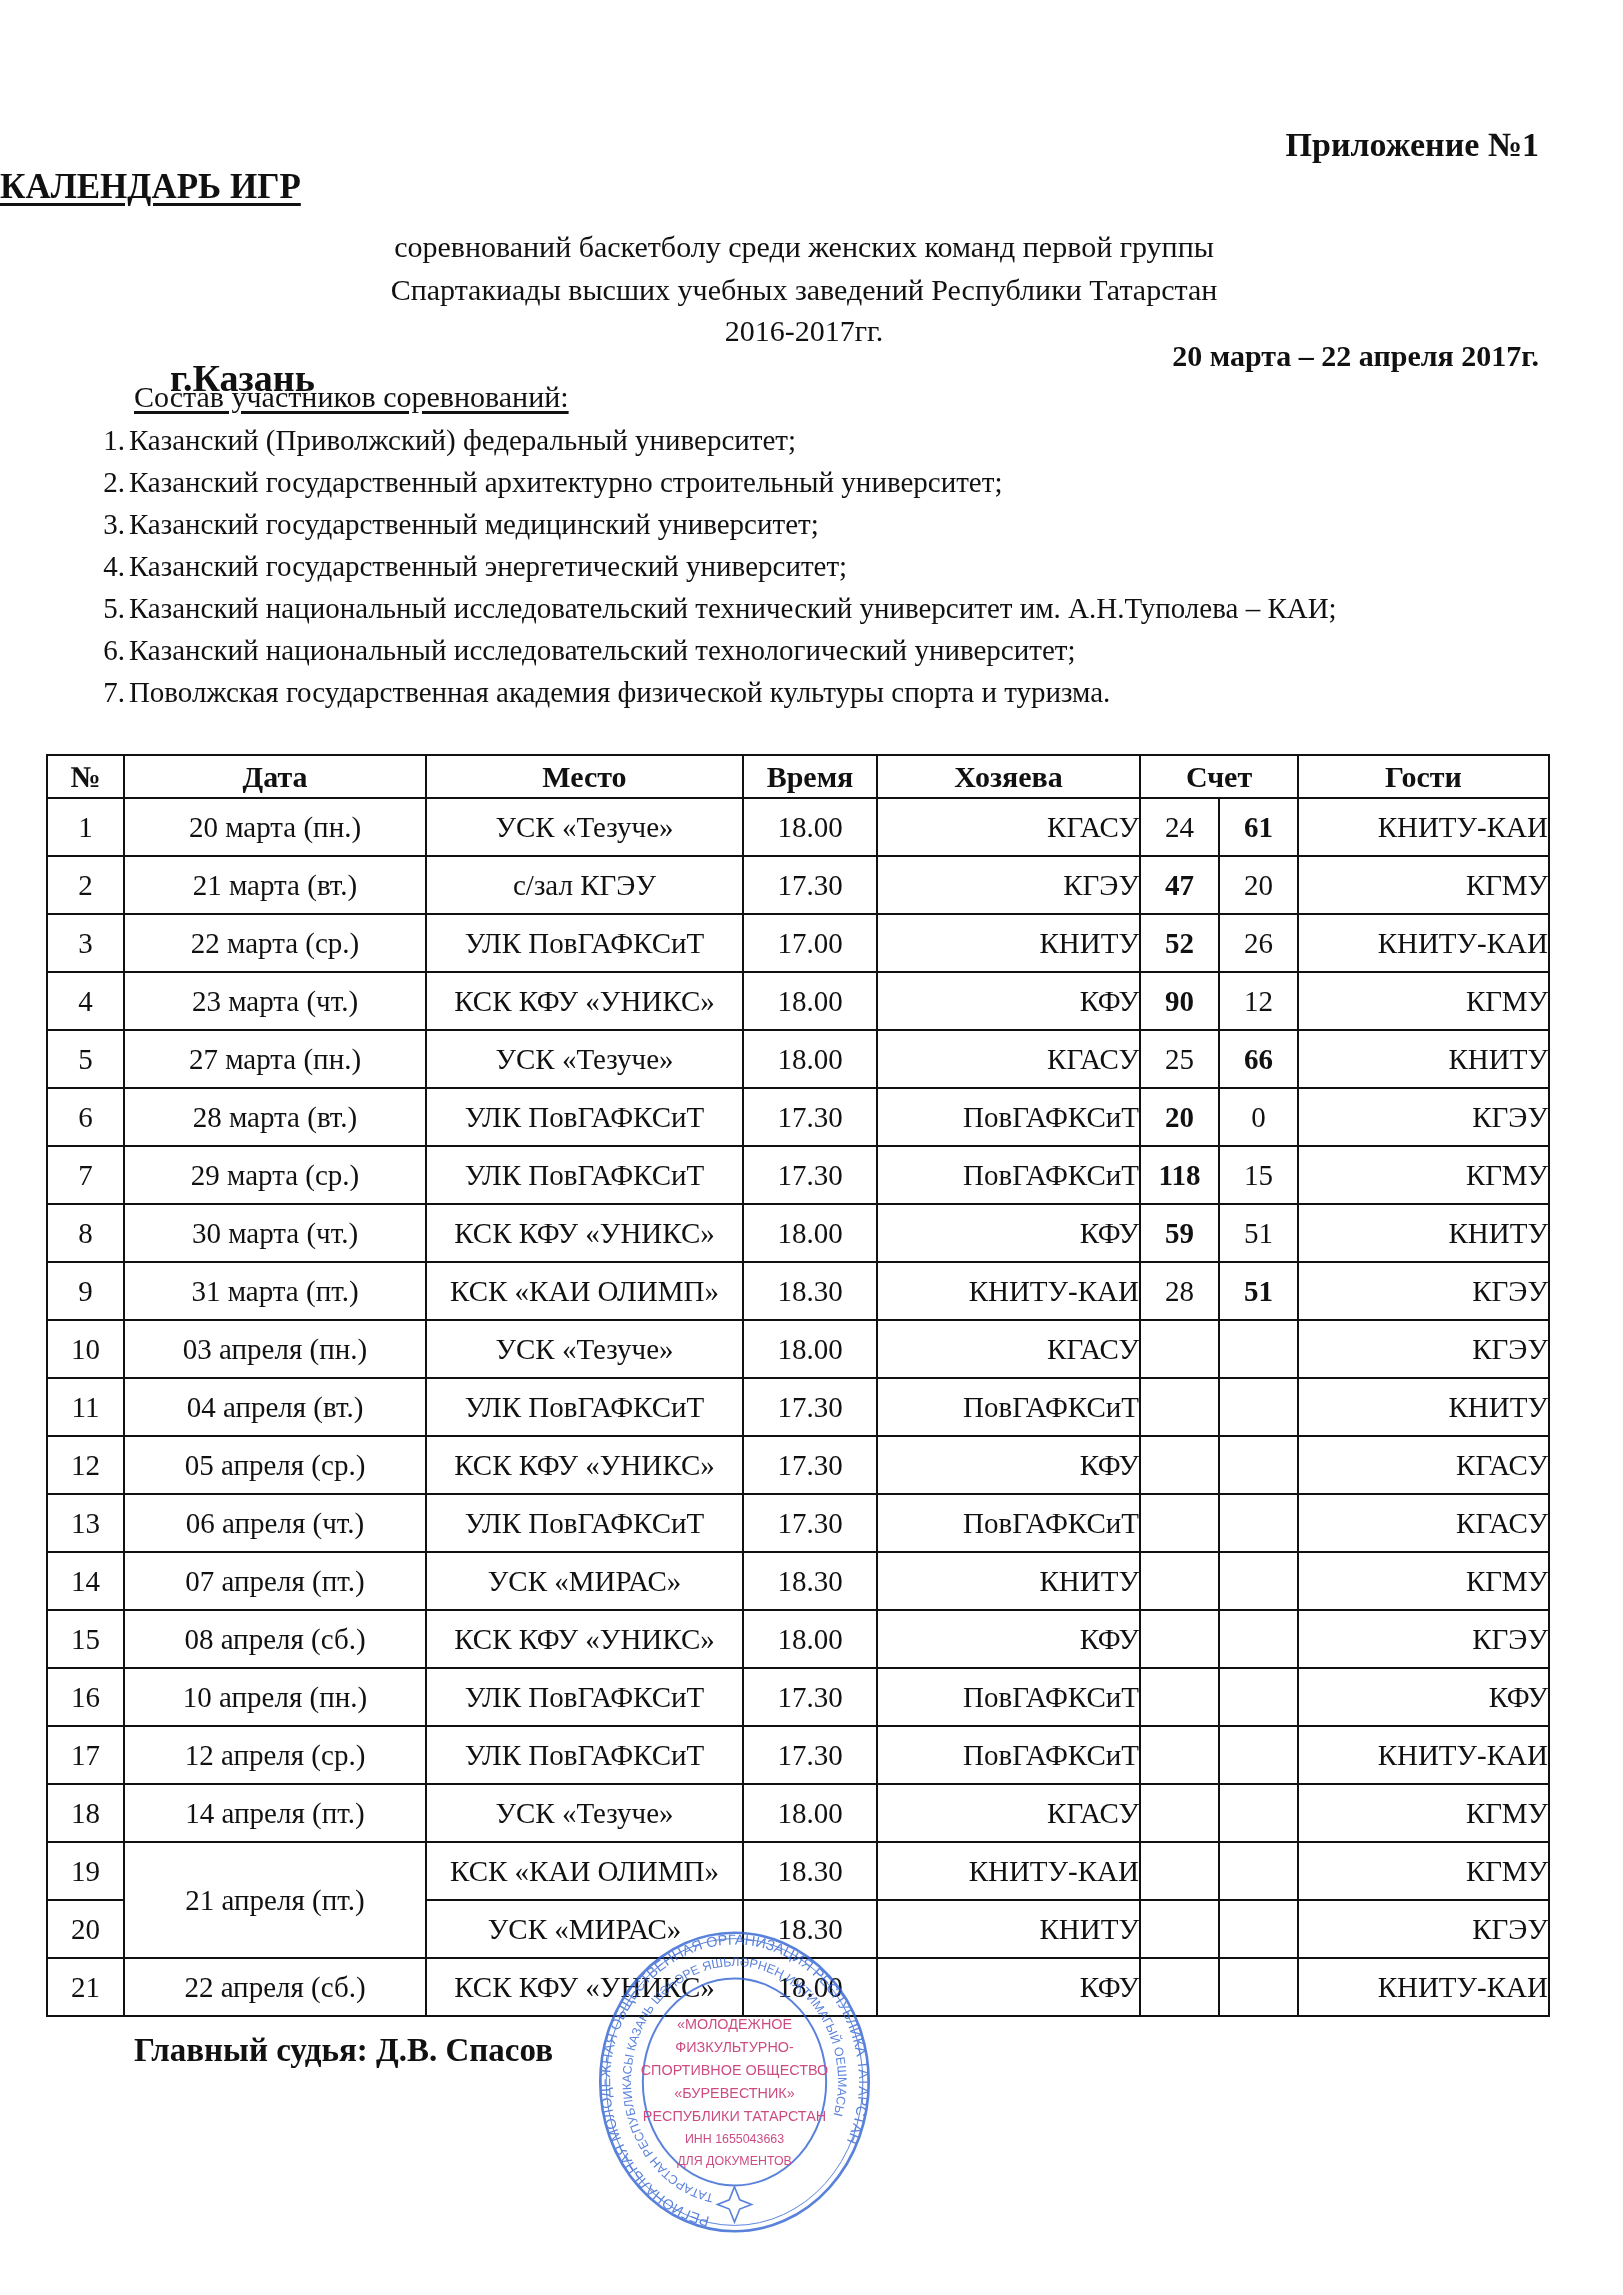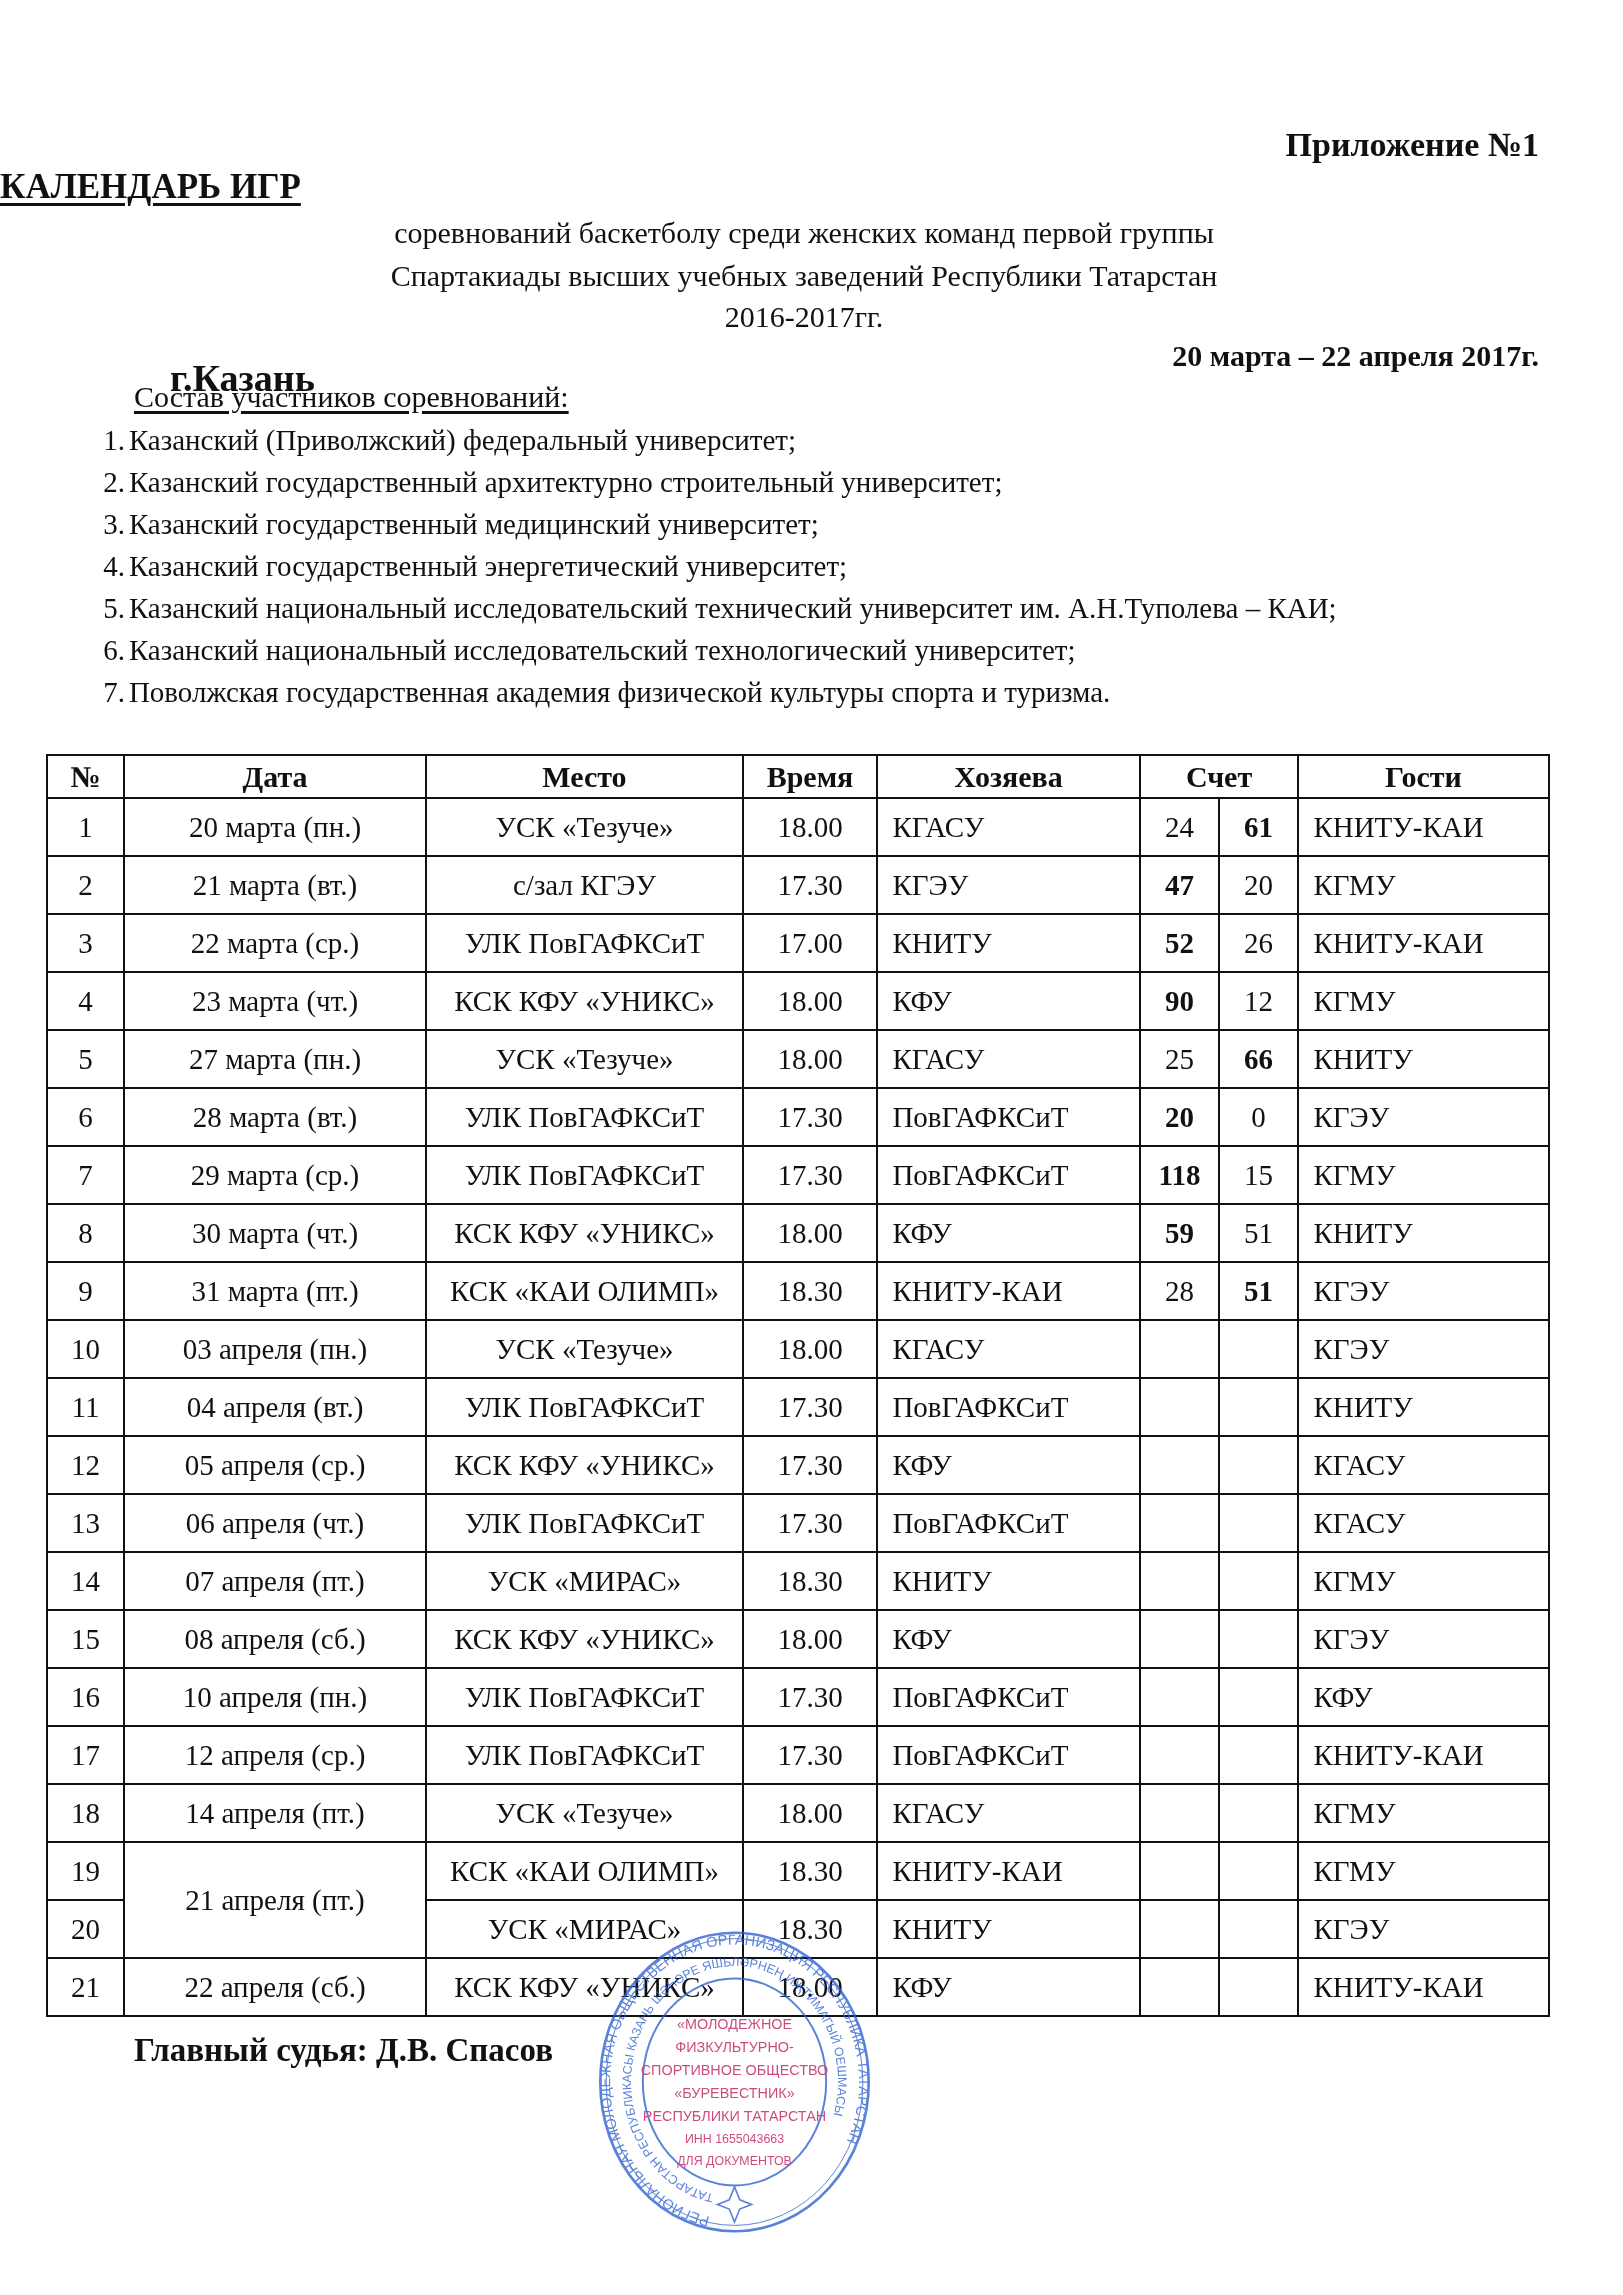--- a/index.html
+++ b/index.html
@@ -4,34 +4,34 @@
 <style>
   html, body { margin: 0; padding: 0; background: #ffffff; }
   body {
     width: 1624px; height: 2295px; position: relative; overflow: hidden;
     font-family: "Liberation Serif", "DejaVu Serif", serif; color: #111;
   }
   .abs { position: absolute; }
   .appendix { right: 85px; top: 126px; font-size: 34px; font-weight: bold; text-align: center; }
   .title { left: 0; right: 0; top: 167px; text-align: left; font-size: 35px; font-weight: bold; }
   .title span { text-decoration: underline; text-decoration-thickness: 3.3px; text-underline-offset: 5.2px; }
-  .sub { left: 0; right: 16px; text-align: center; font-size: 30px; }
+  .sub { left: 0; right: 16px; text-align: center; font-size: 30px; margin-top: 14px; }
   .sub1 { top: 216px; } .sub2 { top: 259px; } .sub3 { top: 300px; }
   .city { left: 170px; top: 356px; font-size: 38px; font-weight: bold; }
   .dates { right: 85px; top: 339px; font-size: 30px; font-weight: bold; }
   .comp-label { left: 134px; top: 380px; font-size: 30px; text-decoration: underline; text-underline-offset: 3.9px; }
   .participants { left: 92px; top: 419px; margin: 0; padding: 0; list-style: none; font-size: 29px; }
   .participants li { height: 42px; line-height: 42px; white-space: nowrap; }
   .participants .num { display: inline-block; width: 33px; text-align: right; margin-right: 3.9px; }
 
   table.games { position: absolute; left: 46px; top: 754px; border-collapse: collapse; font-size: 29px; }
   table.games th, table.games td { border: 2px solid #111; padding: 0; height: 56px; }
   table.games th { height: 41px; font-weight: bold; text-align: center; font-size: 30px; }
   table.games td.c { text-align: center; }
-  table.games td.l { text-align: left; padding-left: 14.4px; }
+  table.games td.l { text-align: right; padding-left: 14.4px; }
   table.games td.score { text-align: center; border-radius: 29px; }
   table.games td.win { font-weight: bold; }
   .col-n { width: 77px; } .col-date { width: 302px; } .col-place { width: 317px; }
   .col-time { width: 134px; } .col-home { width: 263px; } .col-s1 { width: 79px; }
   .col-s2 { width: 79px; } .col-guest { width: 251px; }
 
   .judge { left: 134px; top: 2032px; font-size: 33px; font-weight: bold; }
 
   .stamp { left: 597px; top: 1928px; width: 275px; height: 308px; opacity: 0.78; pointer-events: none; }
   .stamp-inner { position: absolute; left: 0; top: 0; width: 100%; height: 100%; text-align: center;

